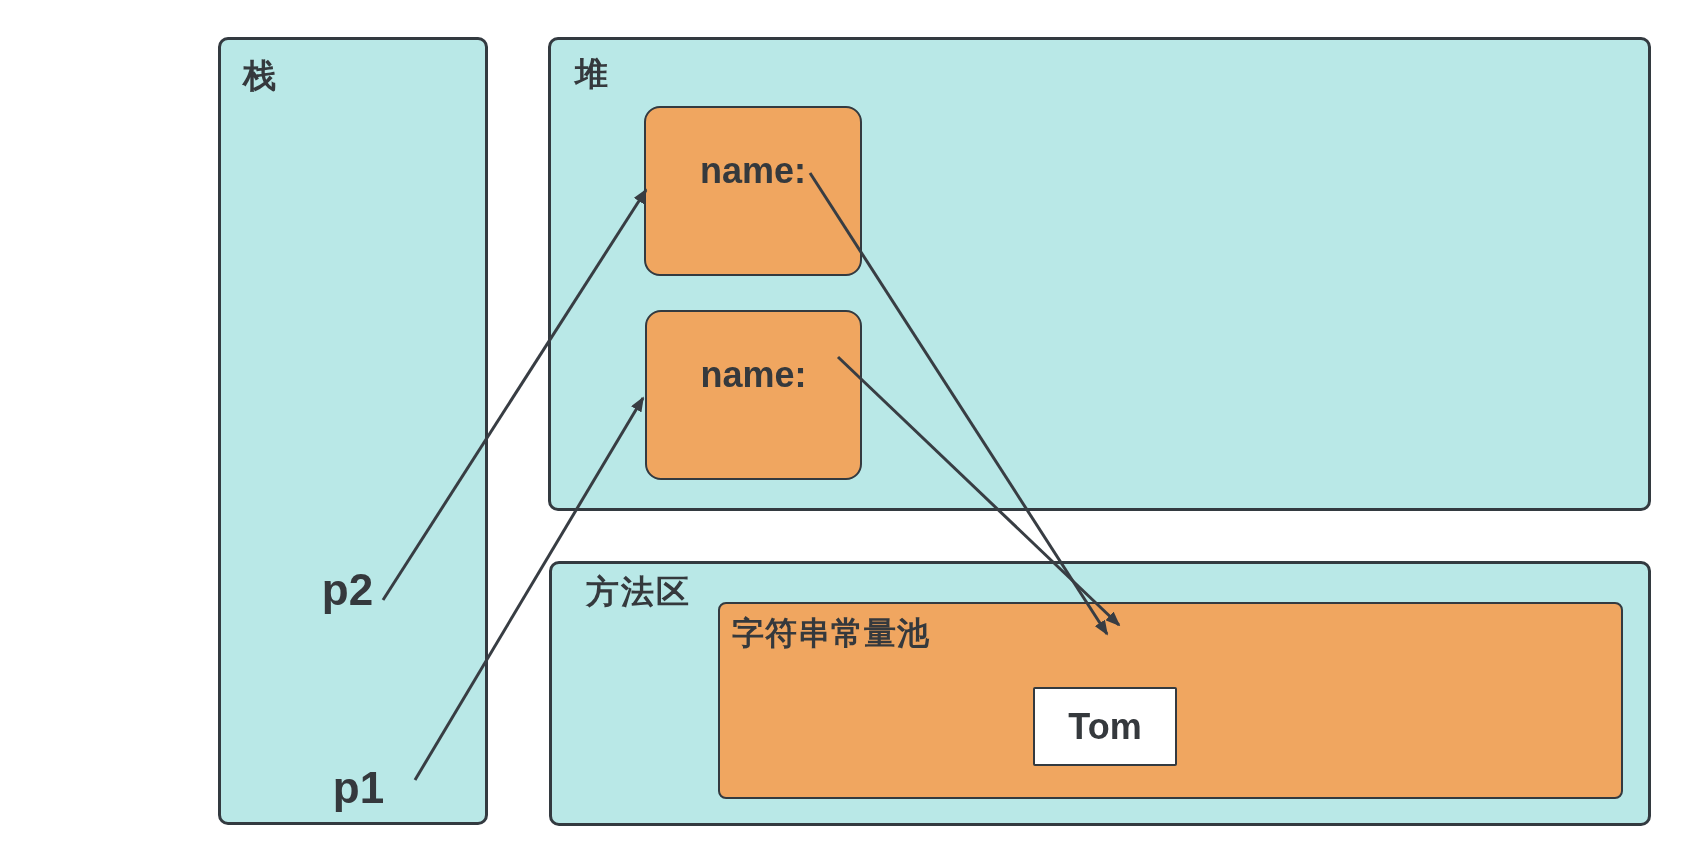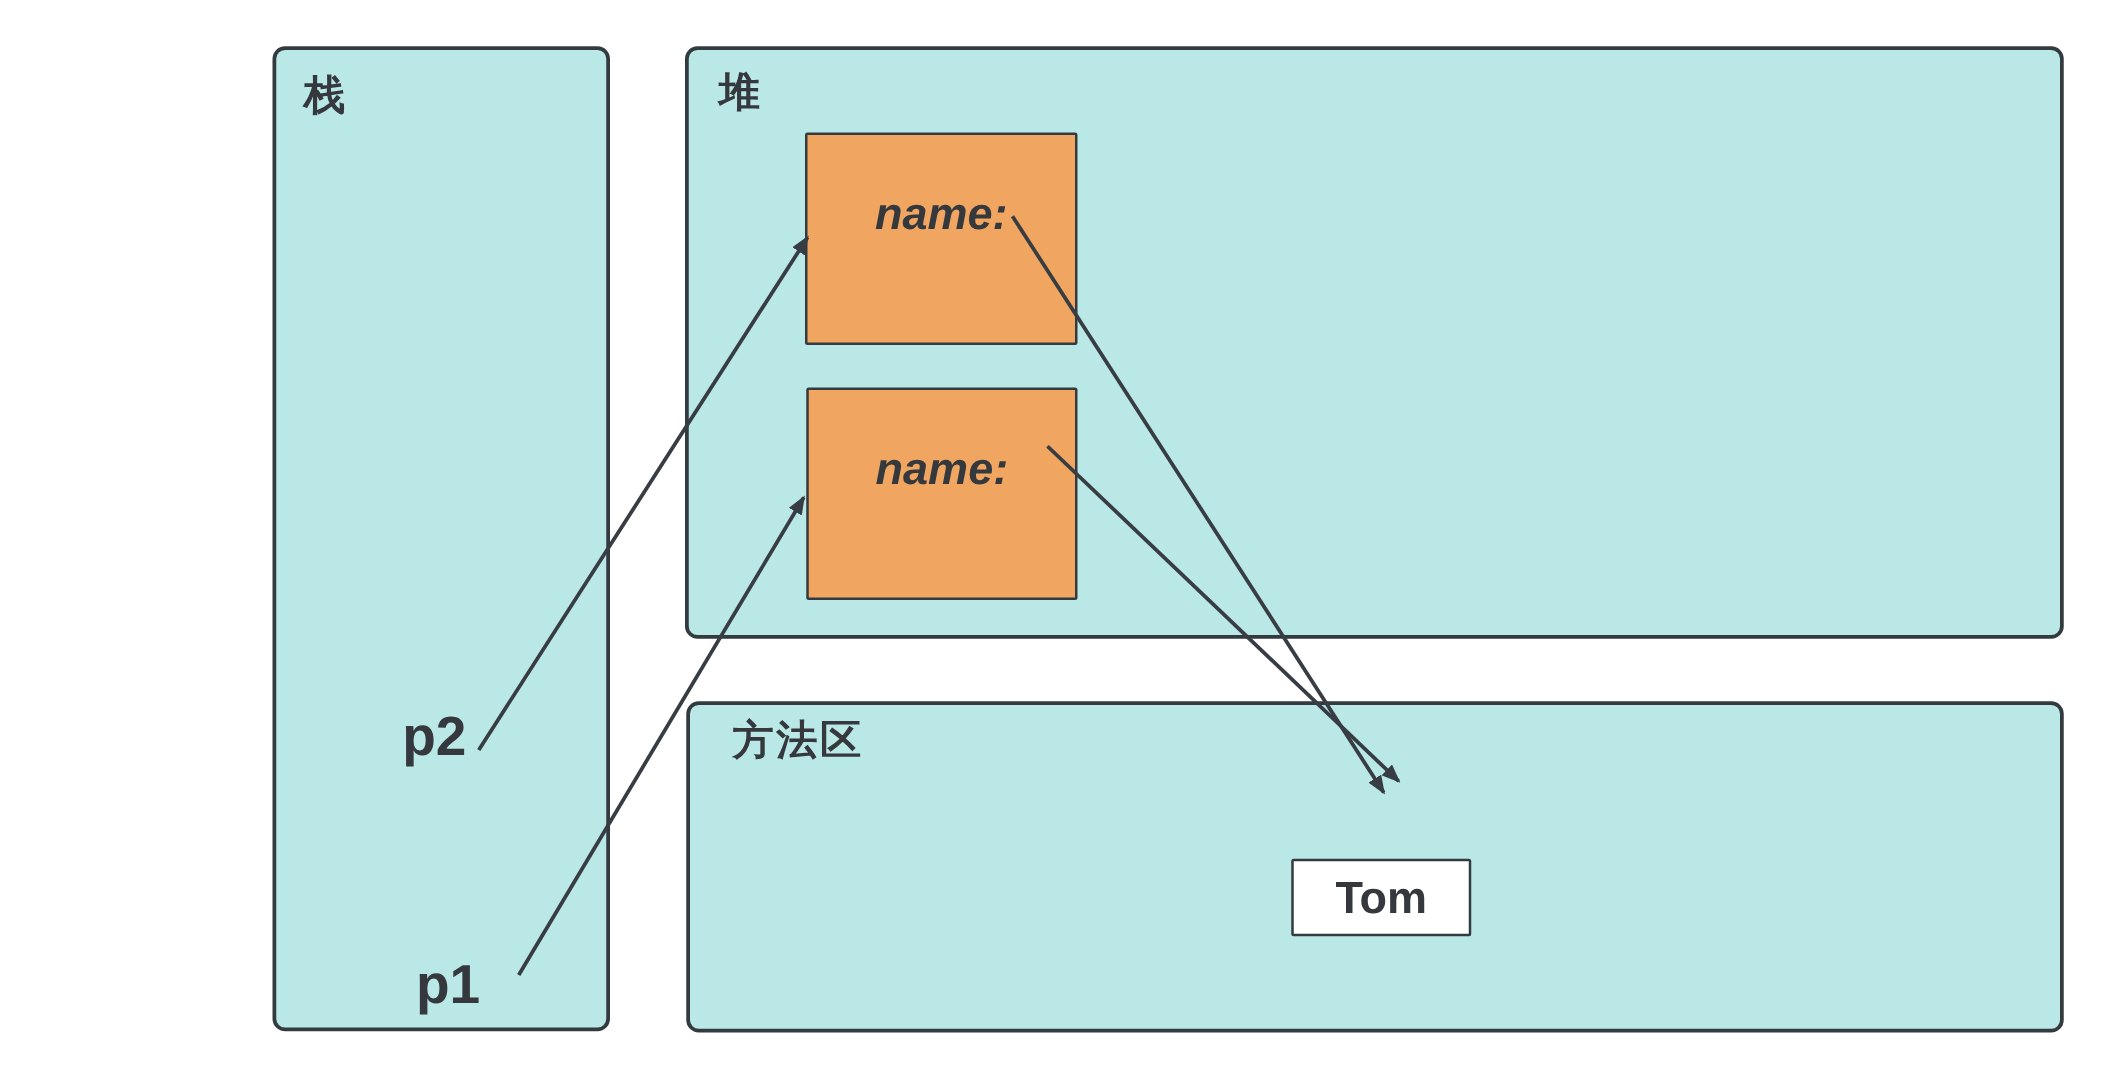--- a/index.html
+++ b/index.html
@@ -30,22 +30,21 @@
     font-weight:bold;
     font-size:33px;
     color:var(--text-dark);
     letter-spacing:2px;
     white-space:nowrap;
   }
   .obj{
     position:absolute;
     background:var(--object-fill);
     border:2.5px solid var(--border);
-    border-radius:2px;
-    font-style:italic;
+    border-radius:16px;
   }
   .obj-label{
     position:absolute;
     left:0;top:42px;width:100%;
     text-align:center;
     font-weight:bold;
     font-size:36px;
     color:var(--text-dark);
   }
   .pool{
@@ -59,21 +58,21 @@
     font-weight:bold;font-size:32px;color:var(--text-dark);
     letter-spacing:1px;white-space:nowrap;
   }
   .address{
     position:absolute;left:920px;top:643px;width:230px;
     text-align:center;
     font-size:34px;color:var(--text-gray);line-height:36px;
     white-space:nowrap;
   }
   .value-box{
-    position:absolute;left:1033px;top:687px;width:144px;height:62px;
+    position:absolute;left:1033px;top:687px;width:144px;height:79px;
     background:var(--value-box-fill);
     border:2.5px solid var(--border);
     border-radius:2px;
     display:flex;align-items:center;justify-content:center;
     font-weight:bold;font-size:36px;color:var(--text-dark);
   }
   .stack-var{
     position:absolute;width:95px;
     text-align:center;
     font-weight:bold;font-size:44px;color:var(--text-dark);
@@ -92,20 +91,23 @@
   </div>
 
   <div class="region" style="left:548px;top:37px;width:1103px;height:474px;">
     <span class="region-label" style="left:24px;top:12px;">堆</span>
   </div>
 
   <div class="region" style="left:549px;top:561px;width:1102px;height:265px;">
     <span class="region-label" style="left:34px;top:6px;">方法区</span>
   </div>
 
+  <div class="pool" style="left:718px;top:602px;width:905px;height:197px;">
+    <span class="pool-label">字符串常量池</span>
+  </div>
 
 
   <div class="value-box">Tom</div>
 
   <div class="obj" style="left:644px;top:106px;width:218px;height:170px;">
     <span class="obj-label">name:</span>
   </div>
 
   <div class="obj" style="left:645px;top:310px;width:217px;height:170px;">
     <span class="obj-label">name:</span>

